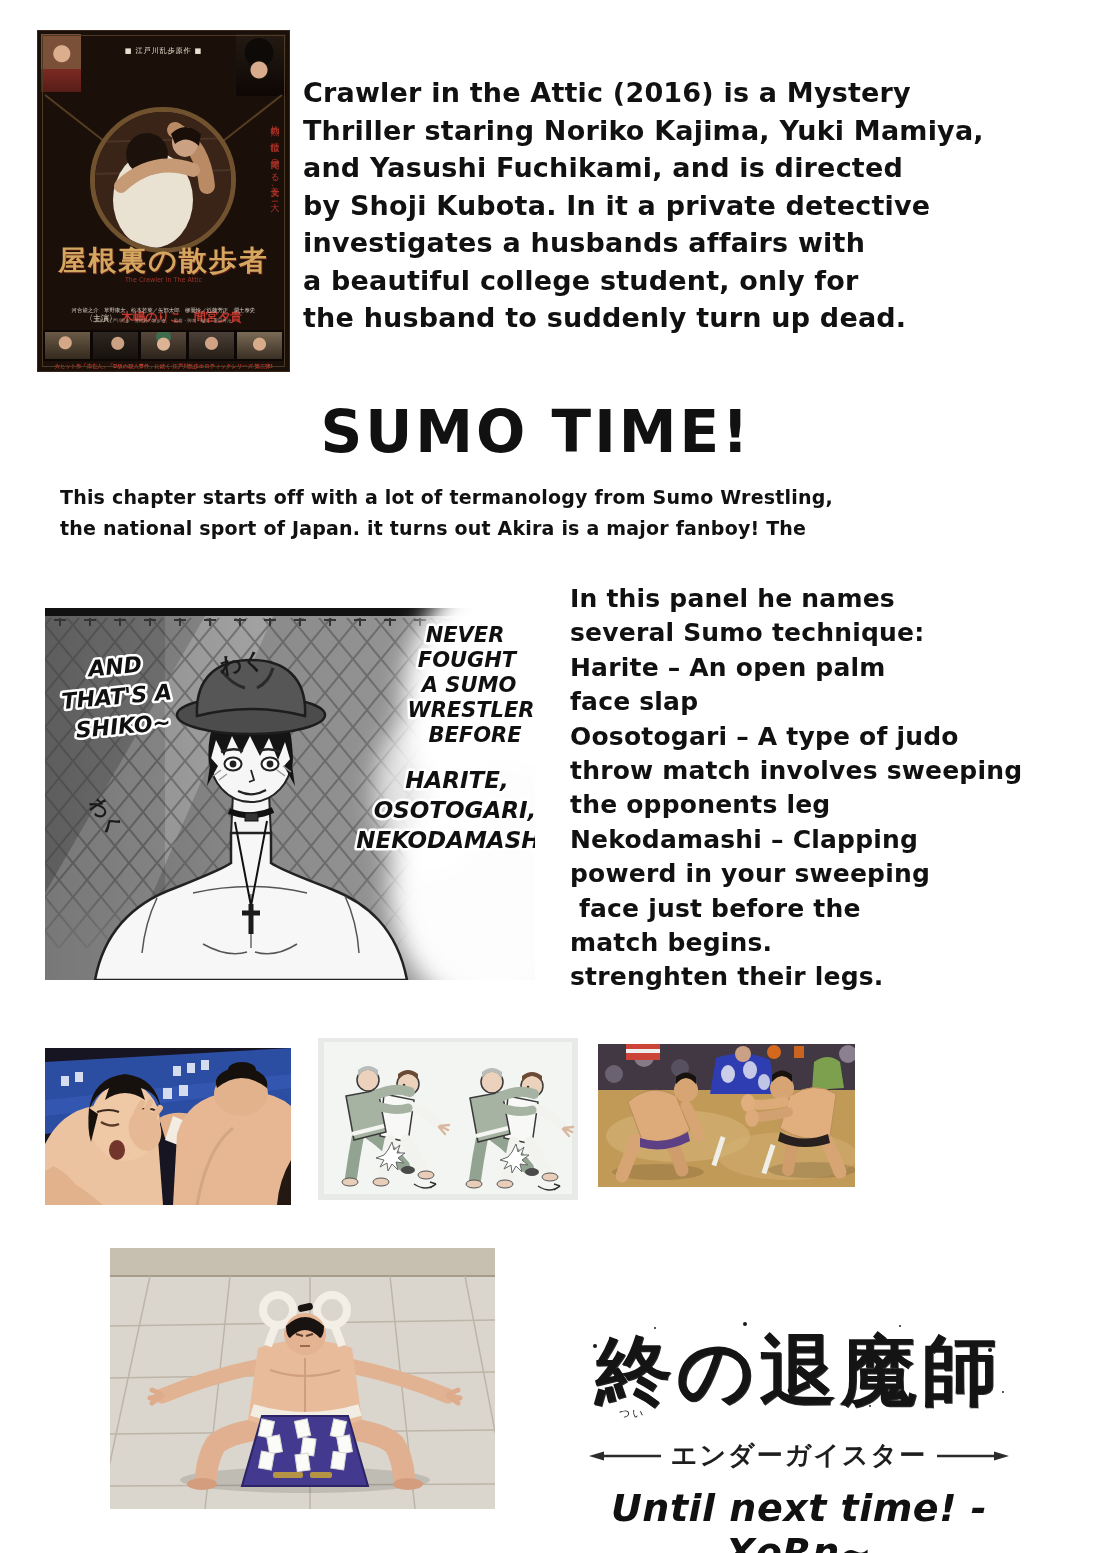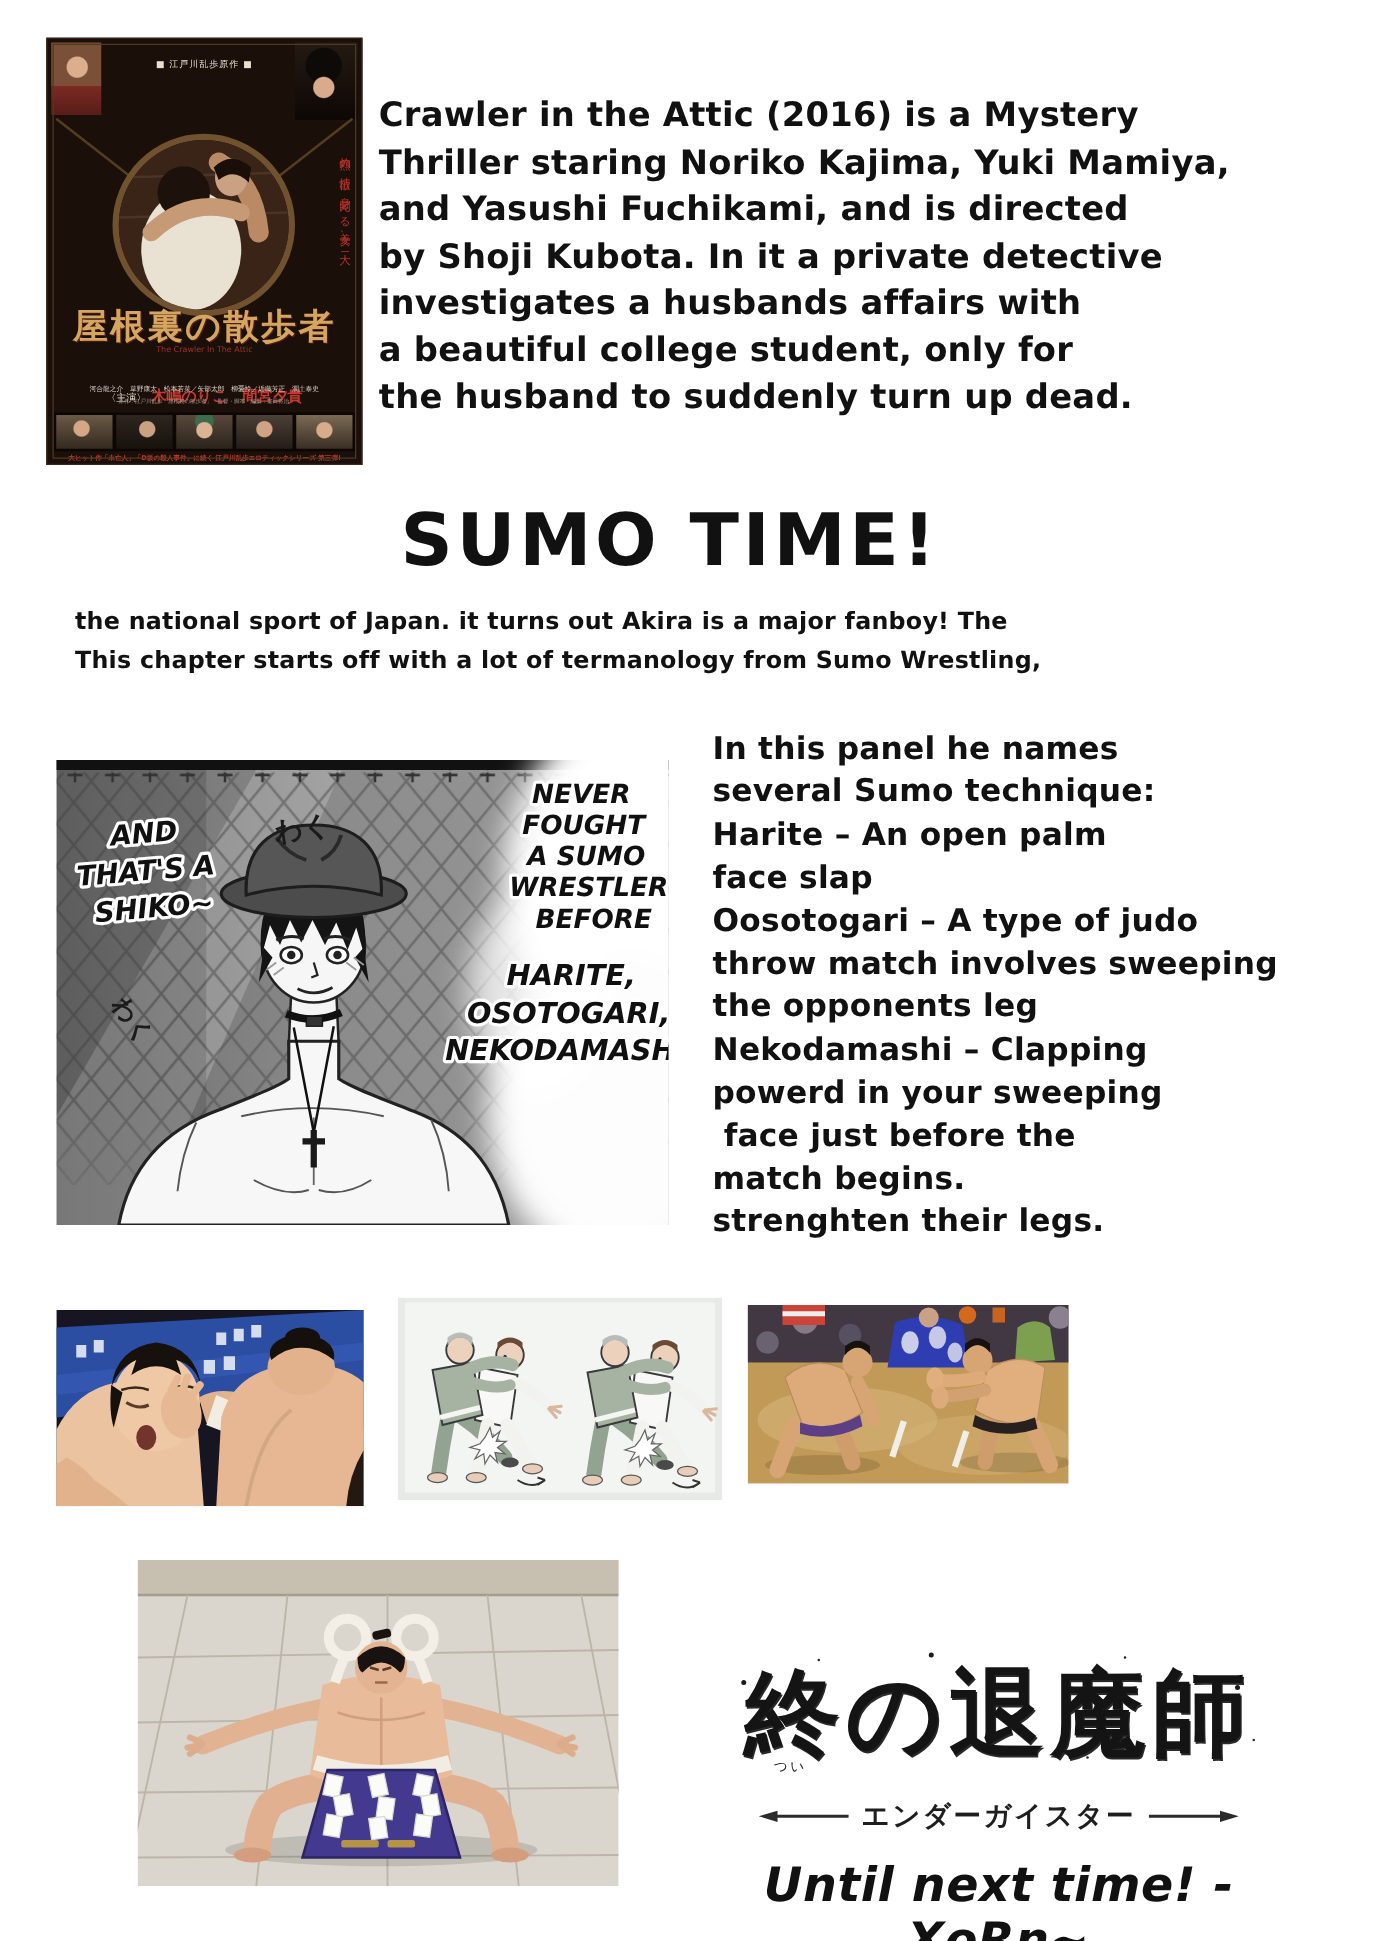--- a/index.html
+++ b/index.html
@@ -69,21 +69,21 @@
   
   .logo{left:563px;top:1318px;width:472px;}
   .logo-kanji{position:relative;text-align:center;font-family:"DejaVu Serif",serif;font-weight:700;
       font-size:76px;line-height:106px;color:#141414;letter-spacing:5px;text-shadow:1px 1px 0 #2a2a2a;}
   .logo-furigana{position:absolute;left:56px;top:88px;font-size:11px;letter-spacing:2px;color:#222;}
   .speckles{position:absolute;left:30px;top:26px;width:4px;height:4px;border-radius:50%;background:#1a1a1a;
       box-shadow:60px -18px 0 -1px #222,150px -22px 0 0 #1a1a1a,225px -6px 0 -2px #333,
                  305px -20px 0 -1px #222,395px 4px 0 0 #1a1a1a,170px 46px 0 -2px #333,
                  275px 60px 0 -1px #222,408px 46px 0 -1px #2a2a2a,18px 40px 0 -2px #333;}
   .logo-sub{margin-top:14px;display:flex;align-items:center;justify-content:center;gap:10px;}
-  .logo-katakana{font-size:22px;font-weight:700;letter-spacing:2px;color:#1e1e1e;font-family:"DejaVu Sans",sans-serif;}
+  .logo-katakana{font-size:26px;font-weight:700;letter-spacing:2px;color:#1e1e1e;font-family:"DejaVu Sans",sans-serif;}
   .signoff{left:563px;top:1486px;width:472px;text-align:center;font-size:38px;font-weight:700;font-style:italic;letter-spacing:.5px;}
 </style>
 </head>
 <body>
 
 <div class="page">
 
   <div class="abs poster">
     <div class="corner corner-tl"></div>
     <div class="corner corner-tr"></div>
@@ -132,22 +132,22 @@
       <div class="line">and Yasushi Fuchikami, and is directed</div>
       <div class="line">by Shoji Kubota. In it a private detective</div>
       <div class="line">investigates a husbands affairs with</div>
       <div class="line">a beautiful college student, only for</div>
       <div class="line">the husband to suddenly turn up dead.</div>
     </div>
 
   <div class="abs sumo-heading">SUMO TIME!</div>
 
   <div class="abs chapter comic text-lines">
+      <div class="line">This chapter starts off with a lot of termanology from Sumo Wrestling,</div>
       <div class="line">the national sport of Japan. it turns out Akira is a major fanboy! The</div>
-      <div class="line">This chapter starts off with a lot of termanology from Sumo Wrestling,</div>
     </div>
 
   <div class="abs manga img-box">
     <svg width="490" height="372" viewBox="0 0 490 372">
       <defs>
         <linearGradient id="bgGrad" x1="0" y1="0" x2="1" y2="0">
           <stop offset="0" stop-color="#6b6b6b"></stop>
             <stop offset=".45" stop-color="#8b8b8b"></stop>
             <stop offset="1" stop-color="#9c9c9c"></stop>
         </linearGradient>

